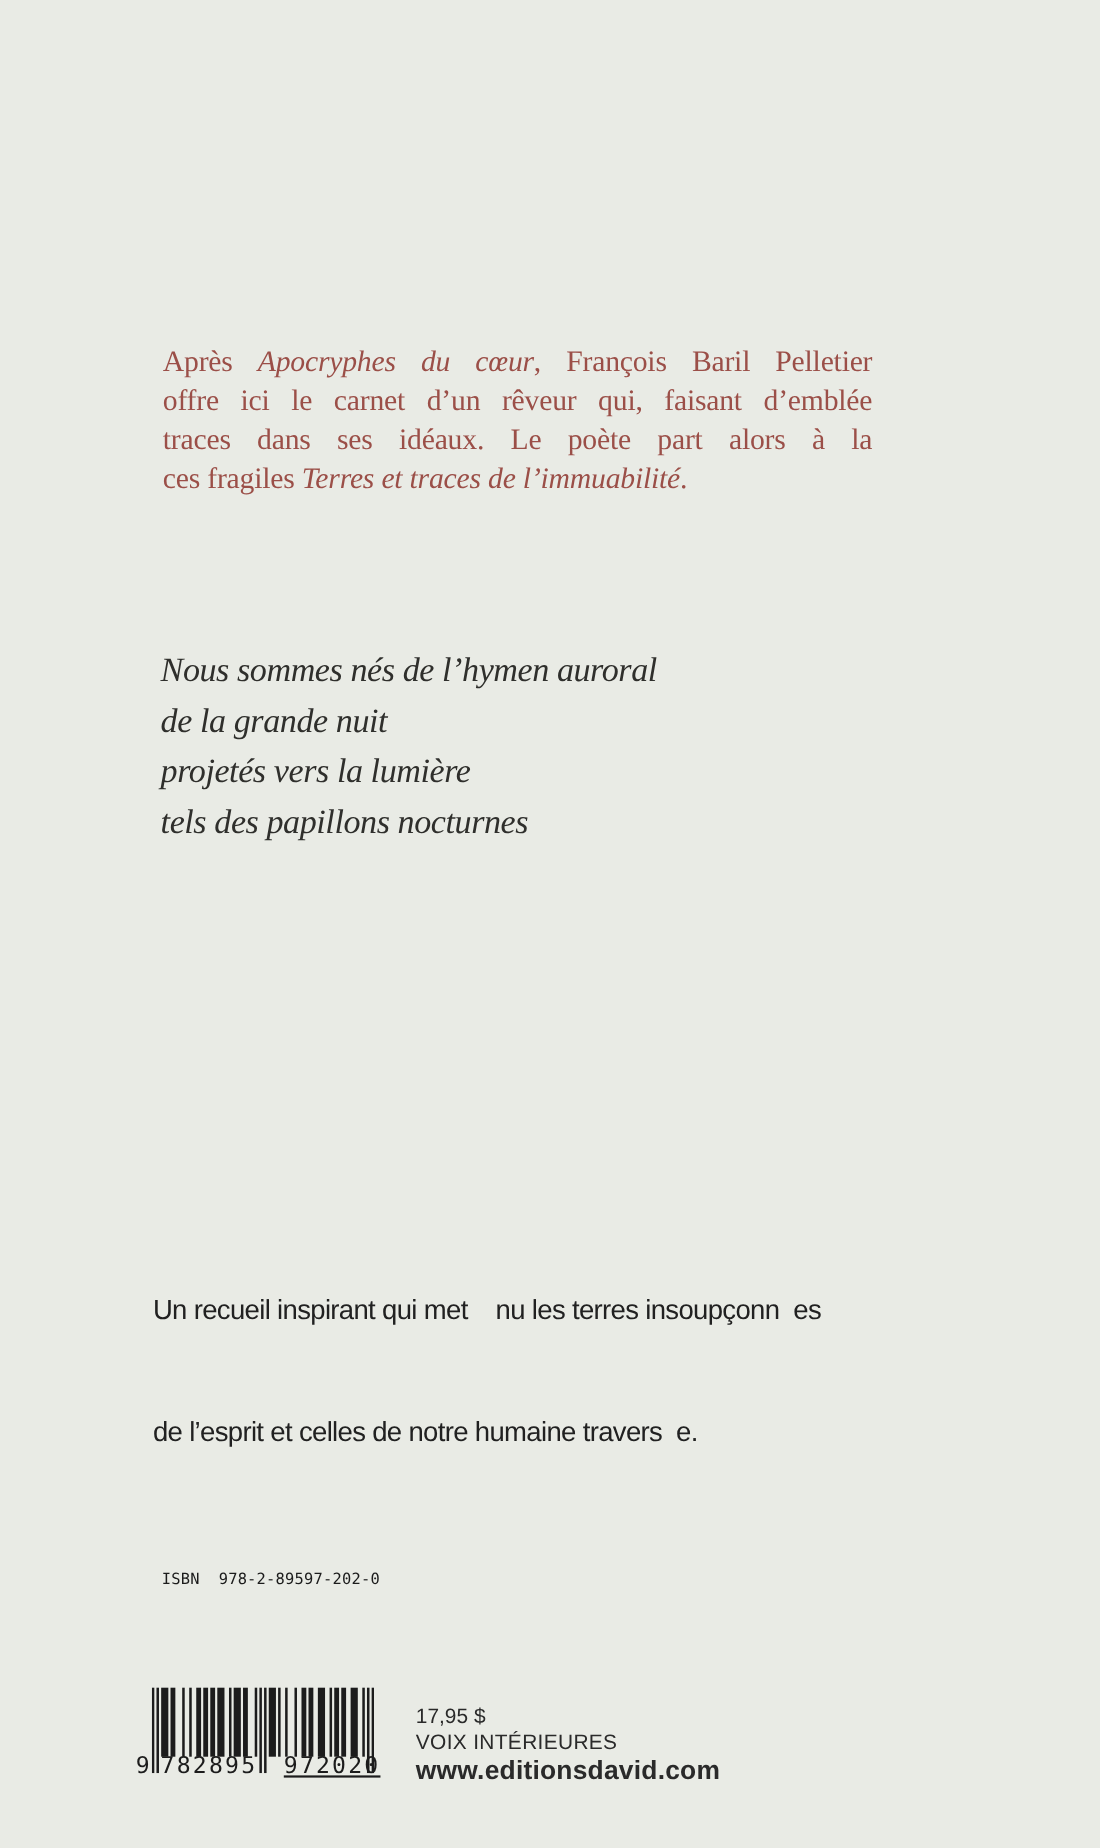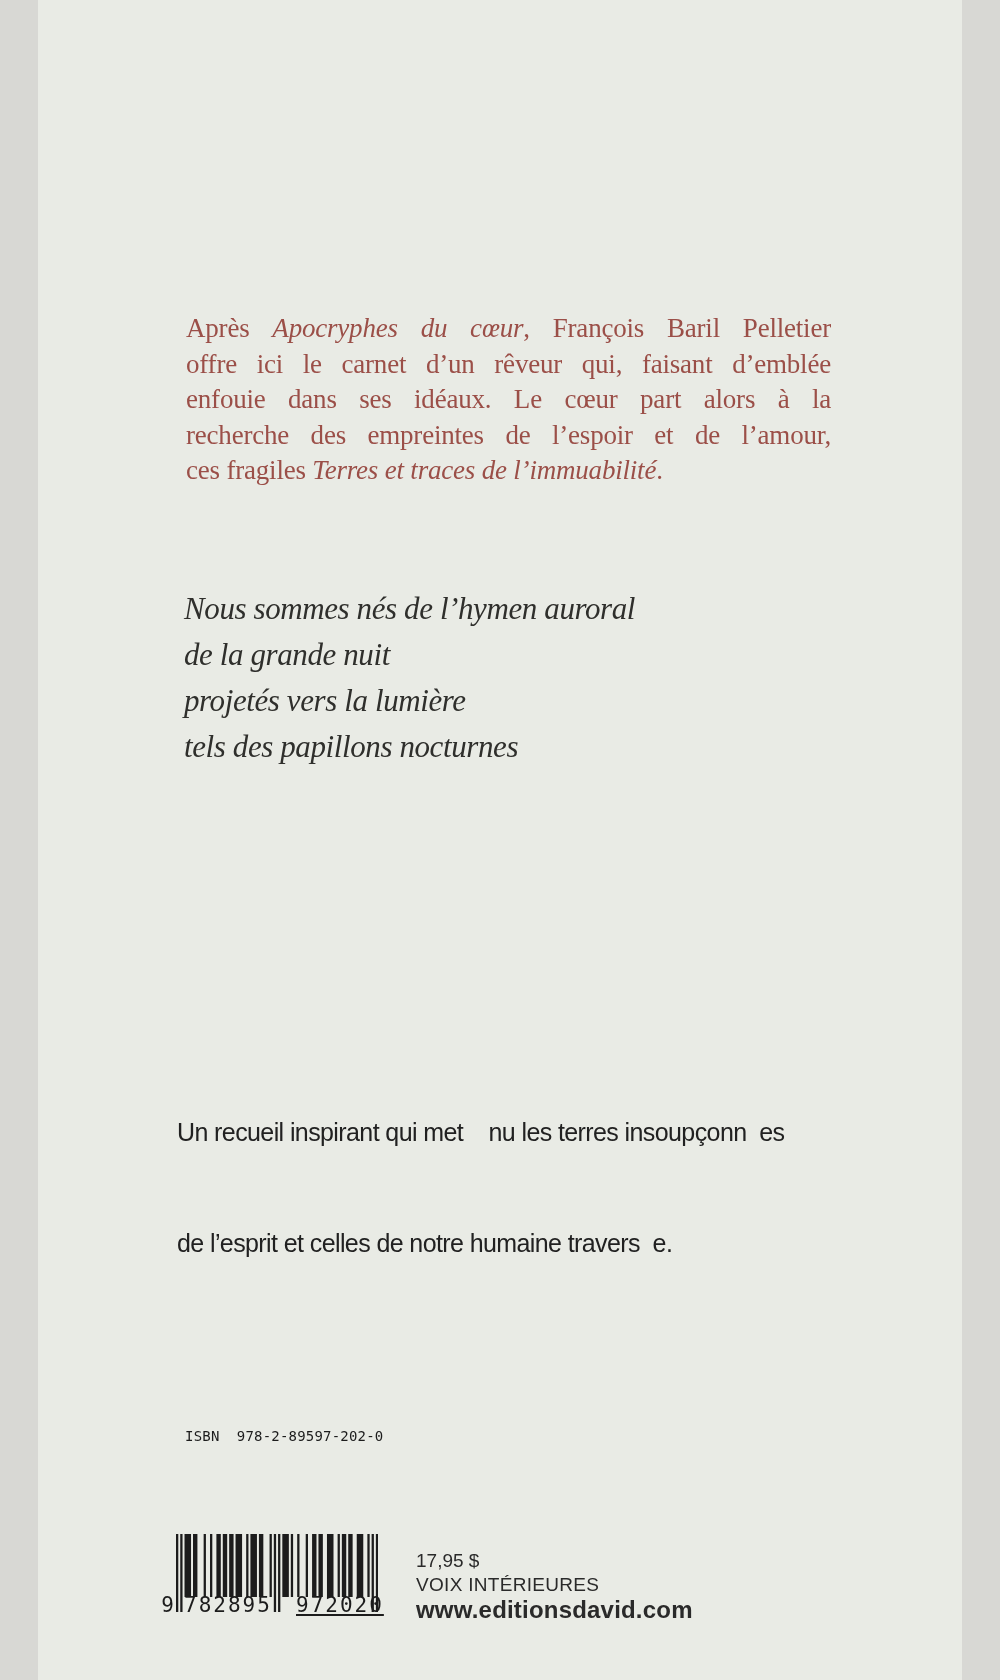--- a/index.html
+++ b/index.html
@@ -1,19 +1,19 @@
 <!DOCTYPE html>
 <html><head>
 <meta charset="utf-8">
 <title>Book back cover</title>
 <style>
   html,body{margin:0;padding:0;background:#d8d8d4;}
   .page{
     position:relative;
-    width:924px;
+    width:1000px;
     height:1680px;
     margin:0 auto;
     background:#e9ebe5;
     overflow:hidden;
     font-family:"Liberation Serif", serif;
   }
   
   .blurb{
     position:absolute;
     left:148px; top:311px;
@@ -35,21 +35,21 @@
     font-size:31px;
     line-height:46px;
     letter-spacing:-0.4px;
     white-space:nowrap;
   }
   .stanza-1{ top:586px; }
   .stanza-2{ top:826px; }
   
   .review{
     position:absolute;
-    left:139px; top:1040px;
+    left:139px; top:1099px;
     width:720px;
     color:#212121;
     font-family:"Liberation Sans", sans-serif;
     font-size:25px;
     line-height:37px;
     letter-spacing:-0.6px;
     white-space:pre-wrap;
   }
   
   .isbn-label{
@@ -89,22 +89,21 @@
   .pub-website{ font-size:24px; line-height:25px; font-weight:bold; letter-spacing:0.2px; }
 </style>
 </head>
 <body>
 
 <div class="page">
 
   <div class="blurb">
     <div class="jline"><span>Après </span><span class="it">Apocryphes du cœur</span><span>, François Baril Pelletier</span></div>
     <div class="jline">offre ici le carnet d’un rêveur qui, faisant d’emblée</div>
-    <div class="jline">enfouie dans ses idéaux. Le cœur part alors à la</div>
-    <div class="jline">recherche des empreintes de l’espoir et de l’amour,</div>
+    <div class="jline">traces dans ses idéaux. Le poète part alors à la</div>
     <div class="lastline"><span>ces fragiles </span><span class="it">Terres et traces de l’immuabilité</span><span>.</span></div>
   </div>
 
   <div class="poem-stanza stanza-1">
     <div>Nous sommes nés de l’hymen auroral</div>
     <div>de la grande nuit</div>
     <div>projetés vers la lumière</div>
     <div>tels des papillons nocturnes</div>
   </div>
 

